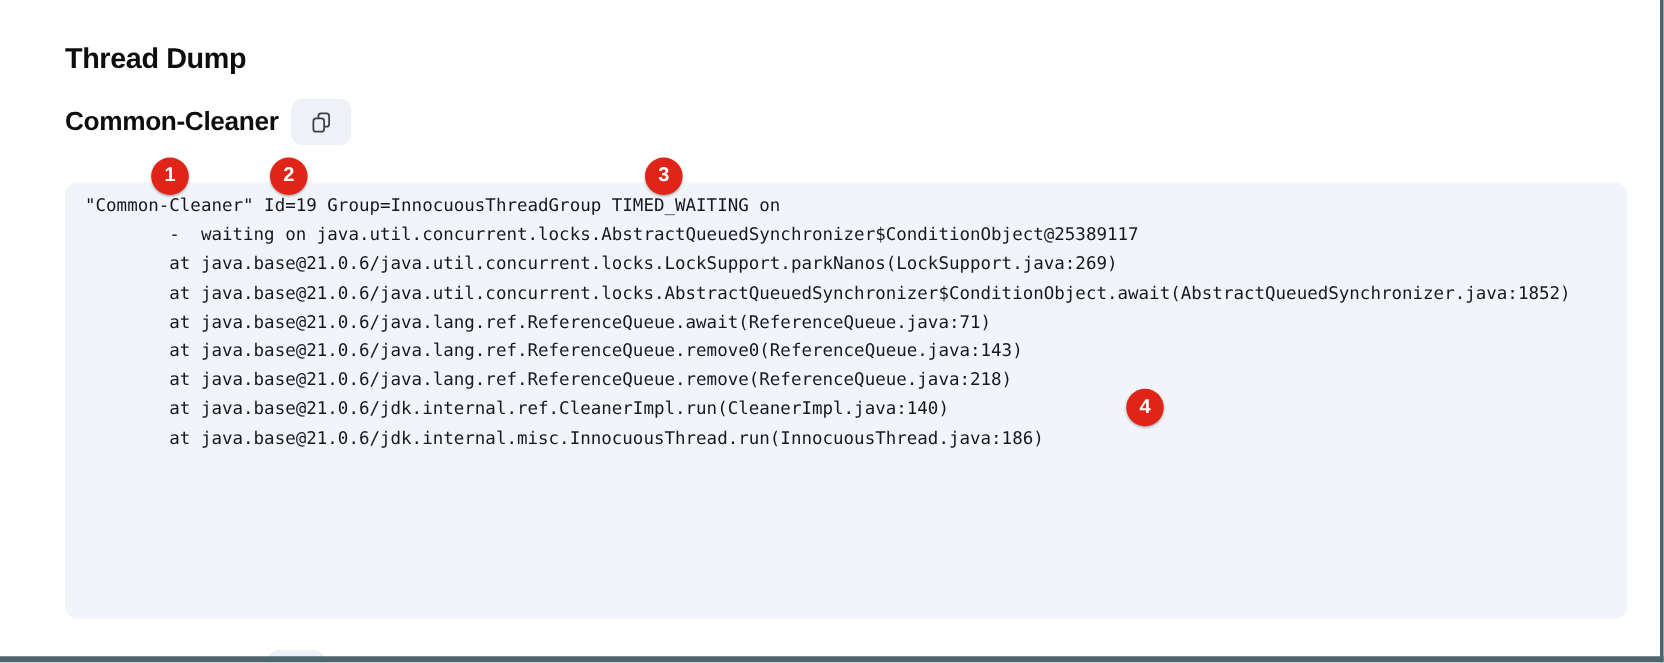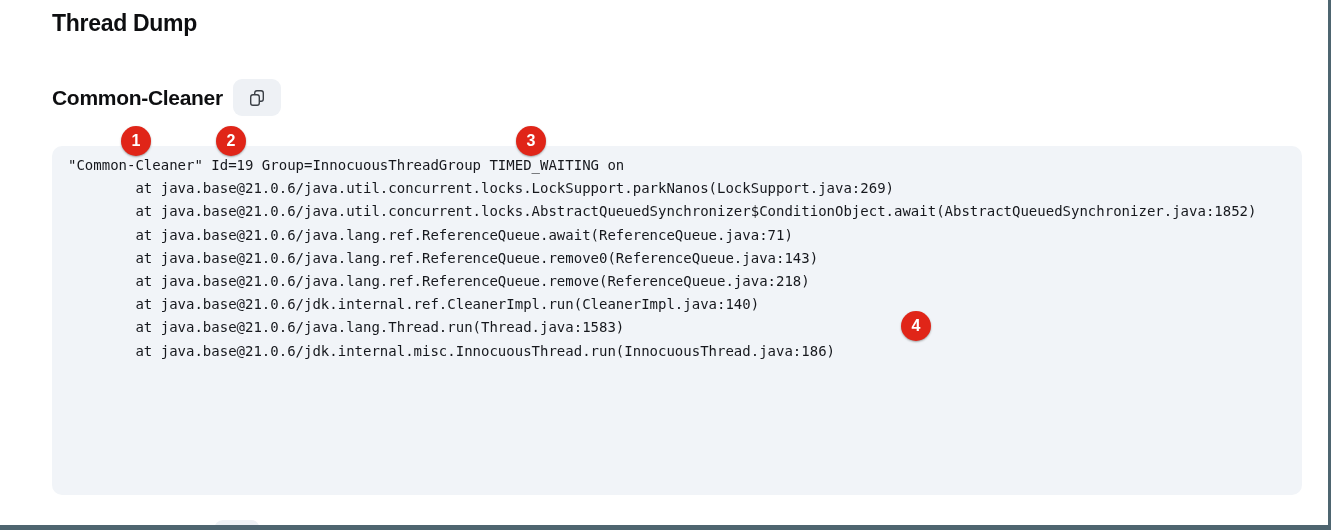--- a/index.html
+++ b/index.html
@@ -21,21 +21,21 @@
   }
   .frame-bottom {
     position: absolute; left: 0; bottom: 0;
     width: 1331px; height: 5px;
     background: #4e6570;
     z-index: 5;
   }
 
   .page-title {
     position: absolute;
-    left: 52px; top: 10px;
+    left: 52px; top: 33px;
     font-size: 23px;
     font-weight: 700;
     letter-spacing: -0.3px;
     color: #0d0e10;
   }
 
   .section-head {
     position: absolute;
     left: 52px; top: 79px;
     height: 37px;
@@ -124,27 +124,27 @@
         <svg width="16" height="18" viewBox="0 0 16 18" fill="none" xmlns="http://www.w3.org/2000/svg">
           <rect x="5.7" y="1.7" width="8.6" height="10.6" rx="2.2" stroke="#3b4046" stroke-width="1.4" fill="none"></rect>
           <rect x="1.7" y="5.7" width="8.6" height="10.6" rx="2.2" stroke="#3b4046" stroke-width="1.4" fill="#eef1f5"></rect>
         </svg>
       </span>
     </button>
   </div>
 
   <div class="code-block">
       <div class="code-line">"Common-Cleaner" Id=19 Group=InnocuousThreadGroup TIMED_WAITING on</div>
+      <div class="code-line">        -  waiting on java.util.concurrent.locks.AbstractQueuedSynchronizer$ConditionObject@25389117</div>
       <div class="code-line">        at java.base@21.0.6/java.util.concurrent.locks.LockSupport.parkNanos(LockSupport.java:269)</div>
       <div class="code-line">        at java.base@21.0.6/java.util.concurrent.locks.AbstractQueuedSynchronizer$ConditionObject.await(AbstractQueuedSynchronizer.java:1852)</div>
       <div class="code-line">        at java.base@21.0.6/java.lang.ref.ReferenceQueue.await(ReferenceQueue.java:71)</div>
       <div class="code-line">        at java.base@21.0.6/java.lang.ref.ReferenceQueue.remove0(ReferenceQueue.java:143)</div>
       <div class="code-line">        at java.base@21.0.6/java.lang.ref.ReferenceQueue.remove(ReferenceQueue.java:218)</div>
       <div class="code-line">        at java.base@21.0.6/jdk.internal.ref.CleanerImpl.run(CleanerImpl.java:140)</div>
-      <div class="code-line">        at java.base@21.0.6/java.lang.Thread.run(Thread.java:1583)</div>
       <div class="code-line">        at java.base@21.0.6/jdk.internal.misc.InnocuousThread.run(InnocuousThread.java:186)</div>
     </div>
 
   <div class="badge badge-1">
     <span>1</span>
   </div>
   <div class="badge badge-2">
     <span>2</span>
   </div>
   <div class="badge badge-3">

